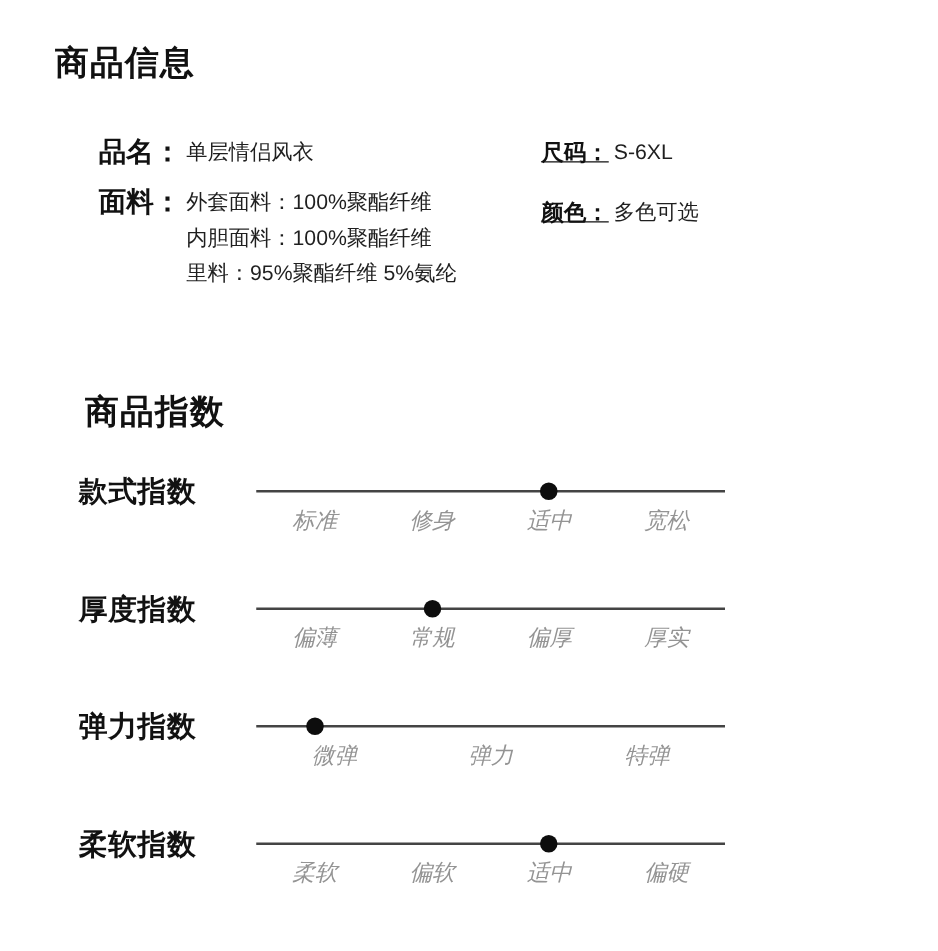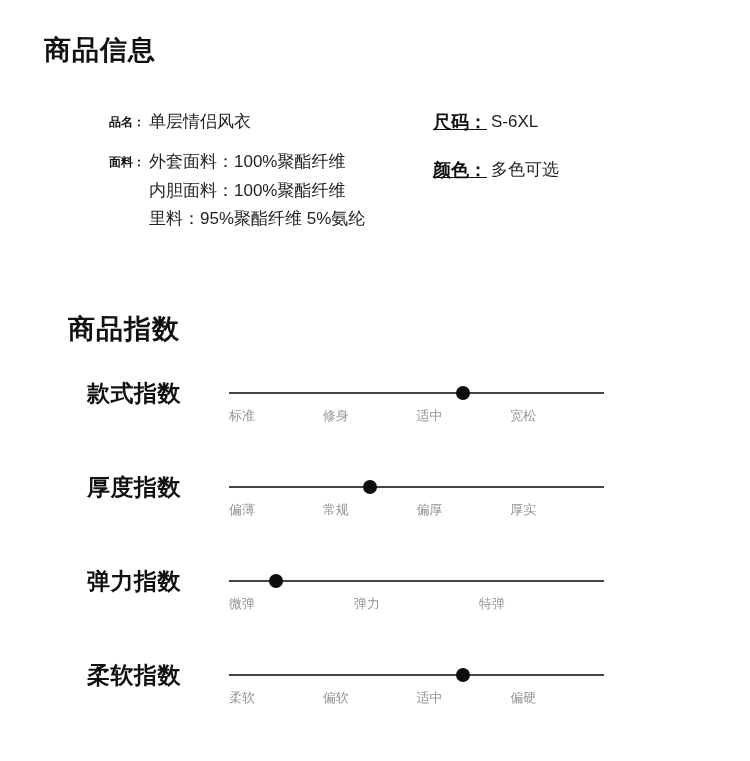--- a/index.html
+++ b/index.html
@@ -54,21 +54,21 @@
     left: 433px;
     top: 0;
     width: 300px;
   }
   .info-row {
     display: flex;
     align-items: flex-start;
     margin-bottom: 12px;
   }
   .info-label {
-    font-size: 12px;
+    font-size: 22px;
     font-weight: bold;
     color: #111111;
     white-space: nowrap;
     line-height: 28px;
   }
   .info-label.lbl-right {
     width: 85px;
     text-align: right;
     padding-right: 0;
   }
@@ -102,21 +102,20 @@
     line-height: 28px;
     text-decoration: underline;
   }
 
   
   .index-block {
     position: absolute;
     left: 0;
     top: 366px;
     width: 652px;
-    margin-left: 24px;
   }
   .index-row {
     position: relative;
     height: 94px;
   }
   .index-name {
     position: absolute;
     left: 63px;
     width: 96px;
     top: 14px;
@@ -154,24 +153,26 @@
   }
   .ticks {
     position: absolute;
     left: 0;
     right: 0;
     top: 38px;
     display: flex;
   }
   .tick {
     flex: 1 1 0;
-    font-size: 13px;
+    text-align: center;
+    font-size: 18px;
     color: #949494;
     white-space: nowrap;
     line-height: 24px;
+    font-style: italic;
   }
 </style>
 </head>
 <body>
 
 <div class="page">
 
   <div class="section-title" id="info-title">商品信息</div>
 
   <div class="info-block">

